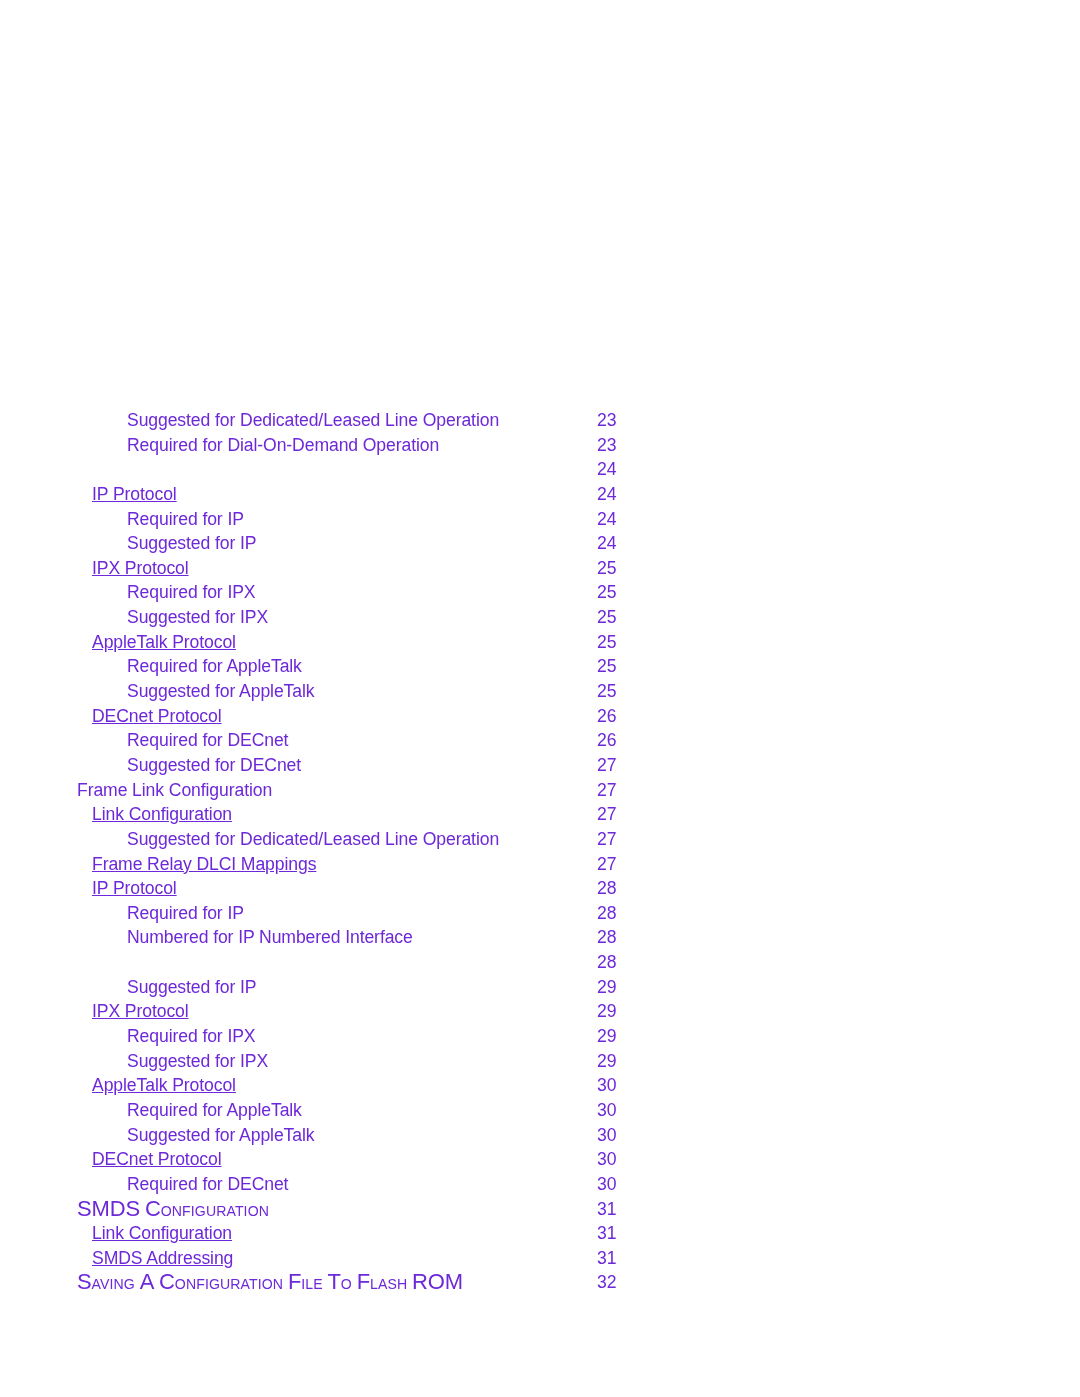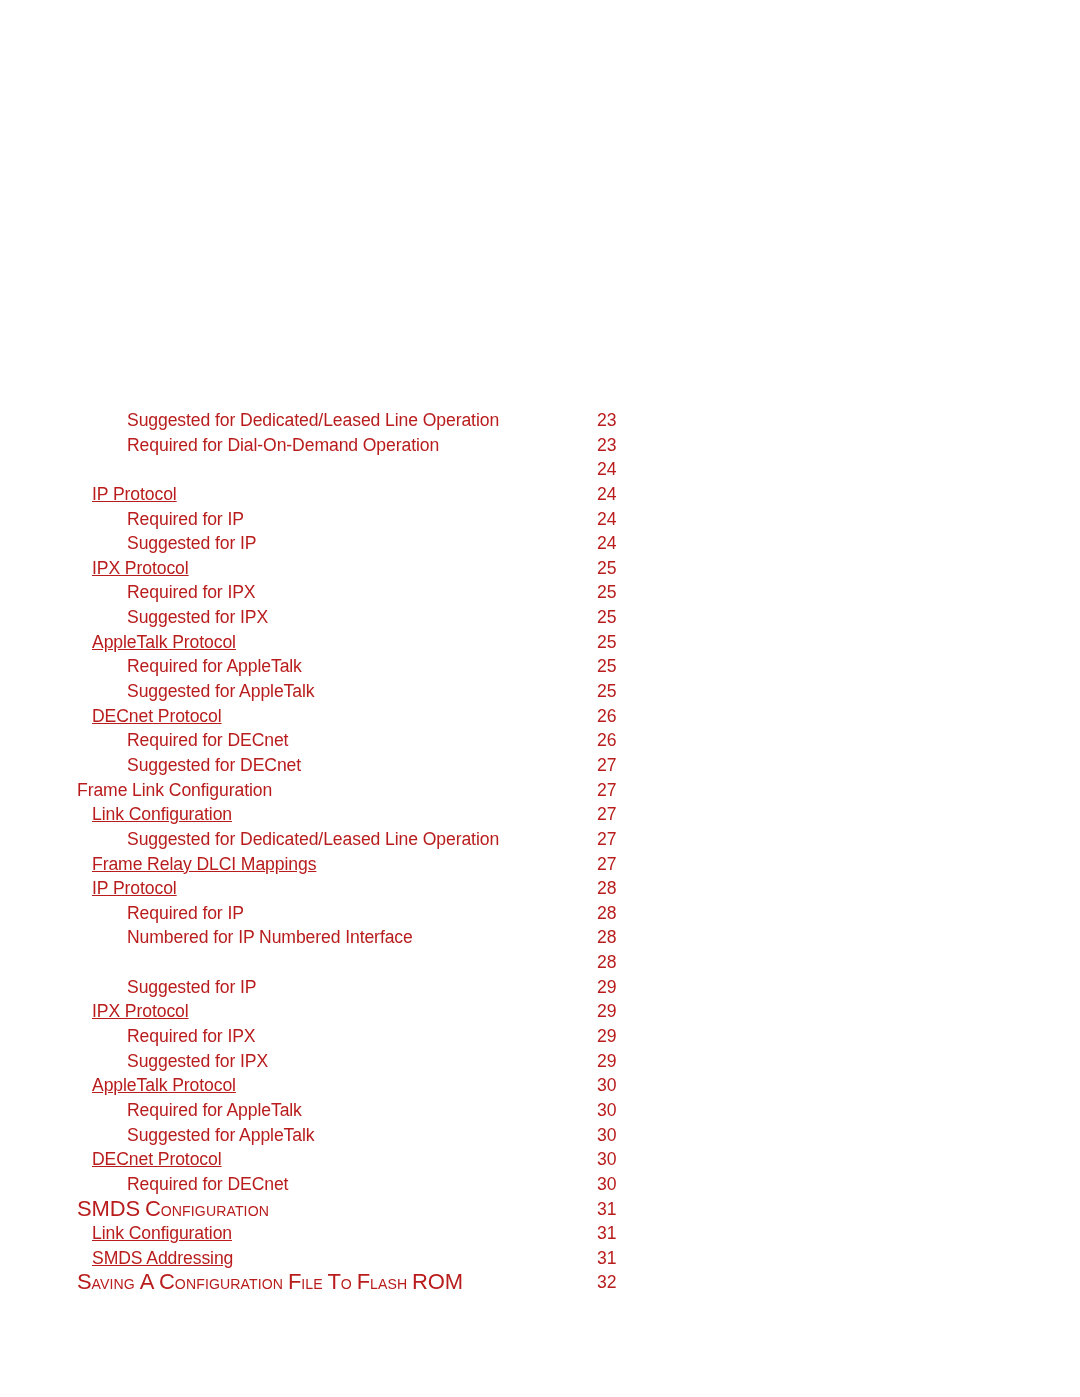--- a/index.html
+++ b/index.html
@@ -8,21 +8,21 @@
     padding: 0;
     background: #ffffff;
   }
   .page {
     position: relative;
     width: 940px;
     height: 1397px;
     background: #ffffff;
     overflow: hidden;
     font-family: "Liberation Sans", sans-serif;
-    color: #b91c1c;
+    color: #6d28d9;
   }
 
   
   .toc {
     position: absolute;
     left: 77px;
     top: 408px;
     width: 560px;
   }
 

